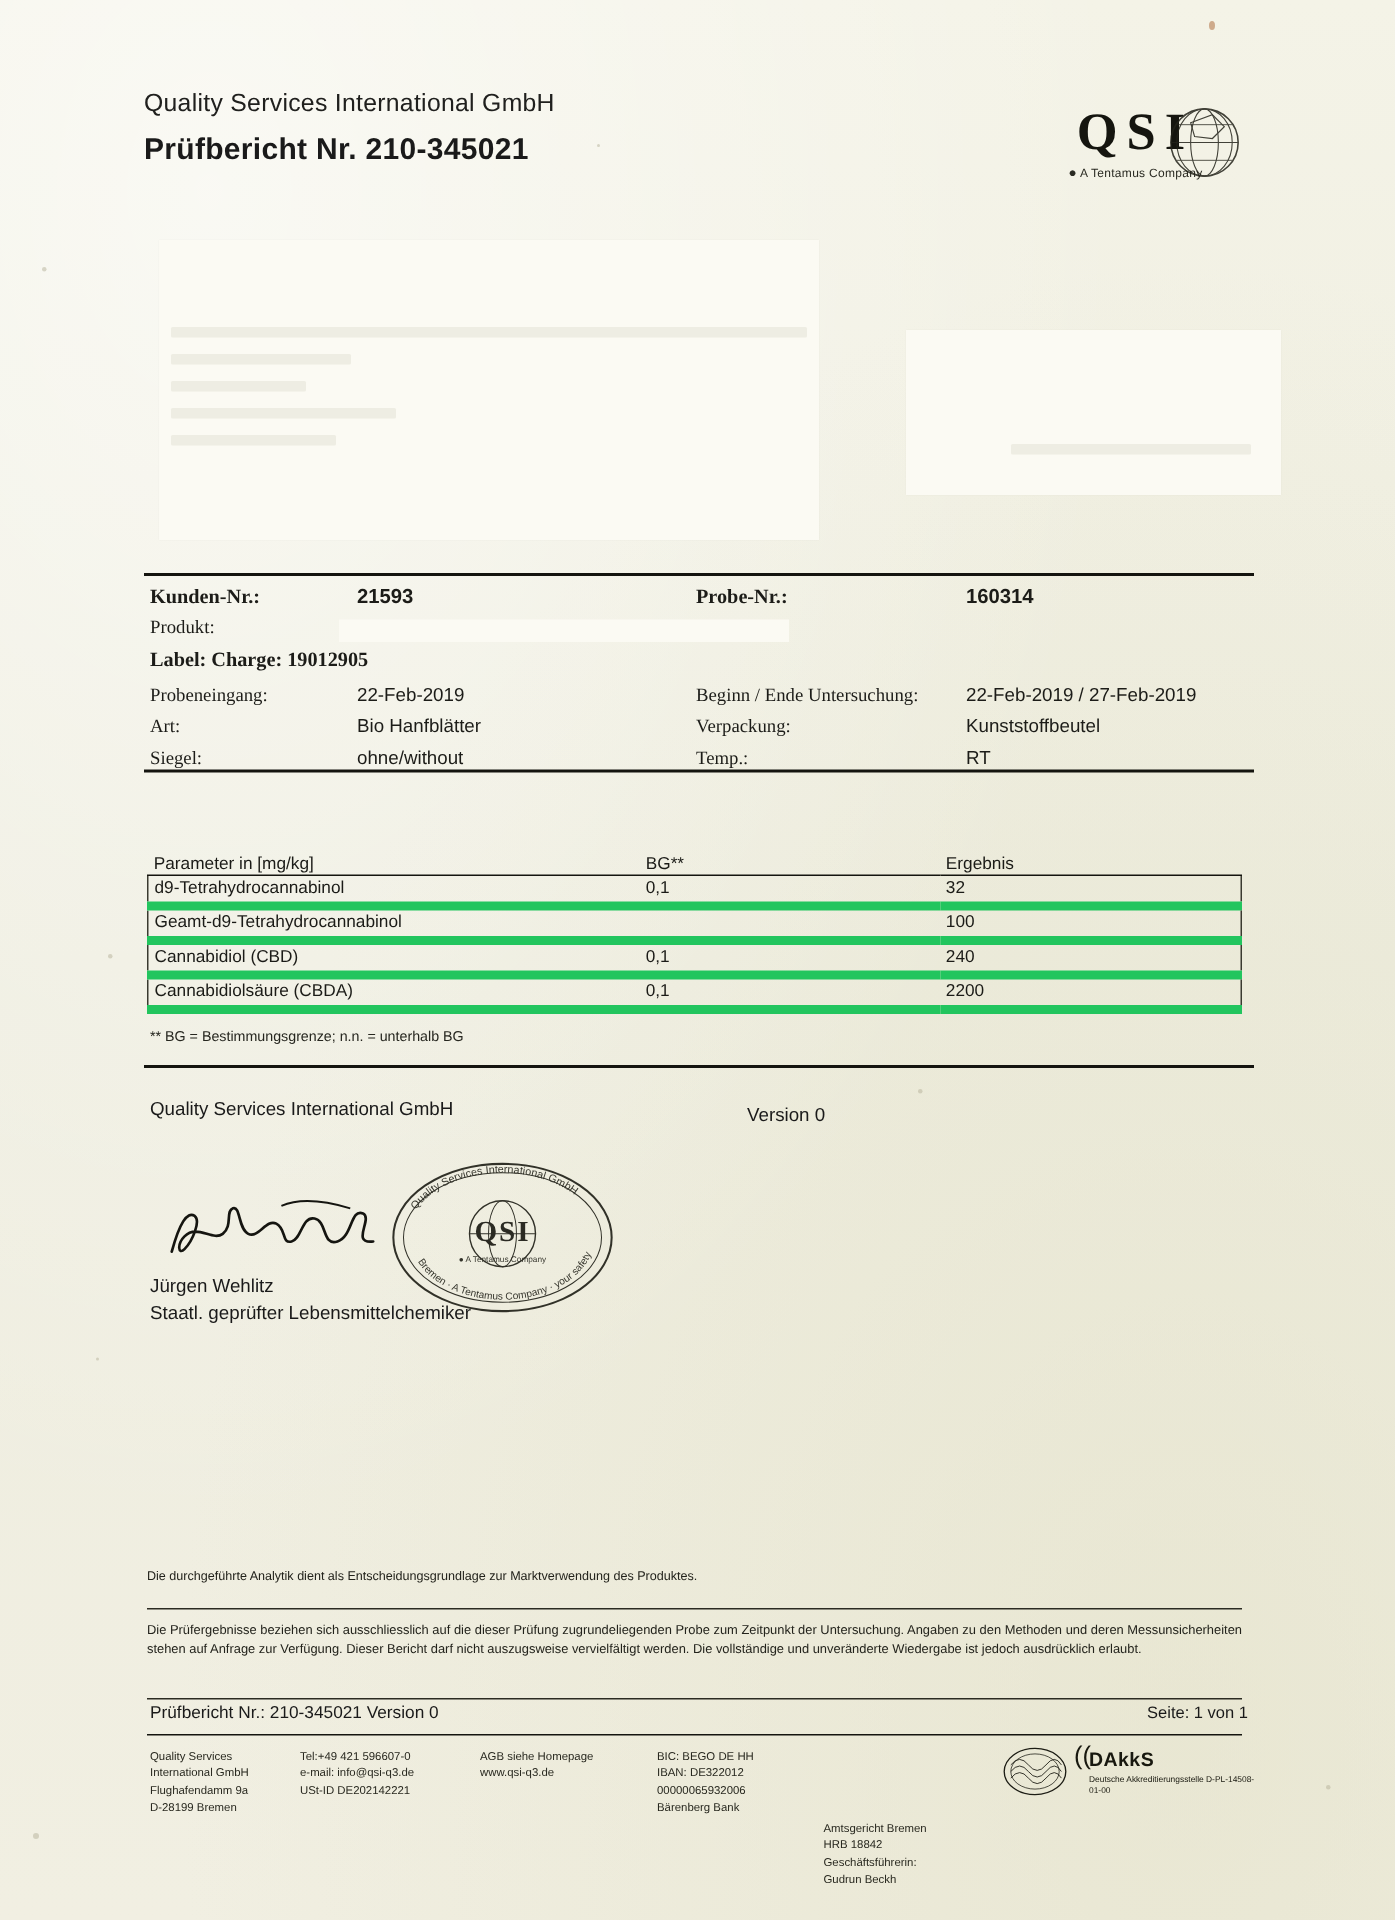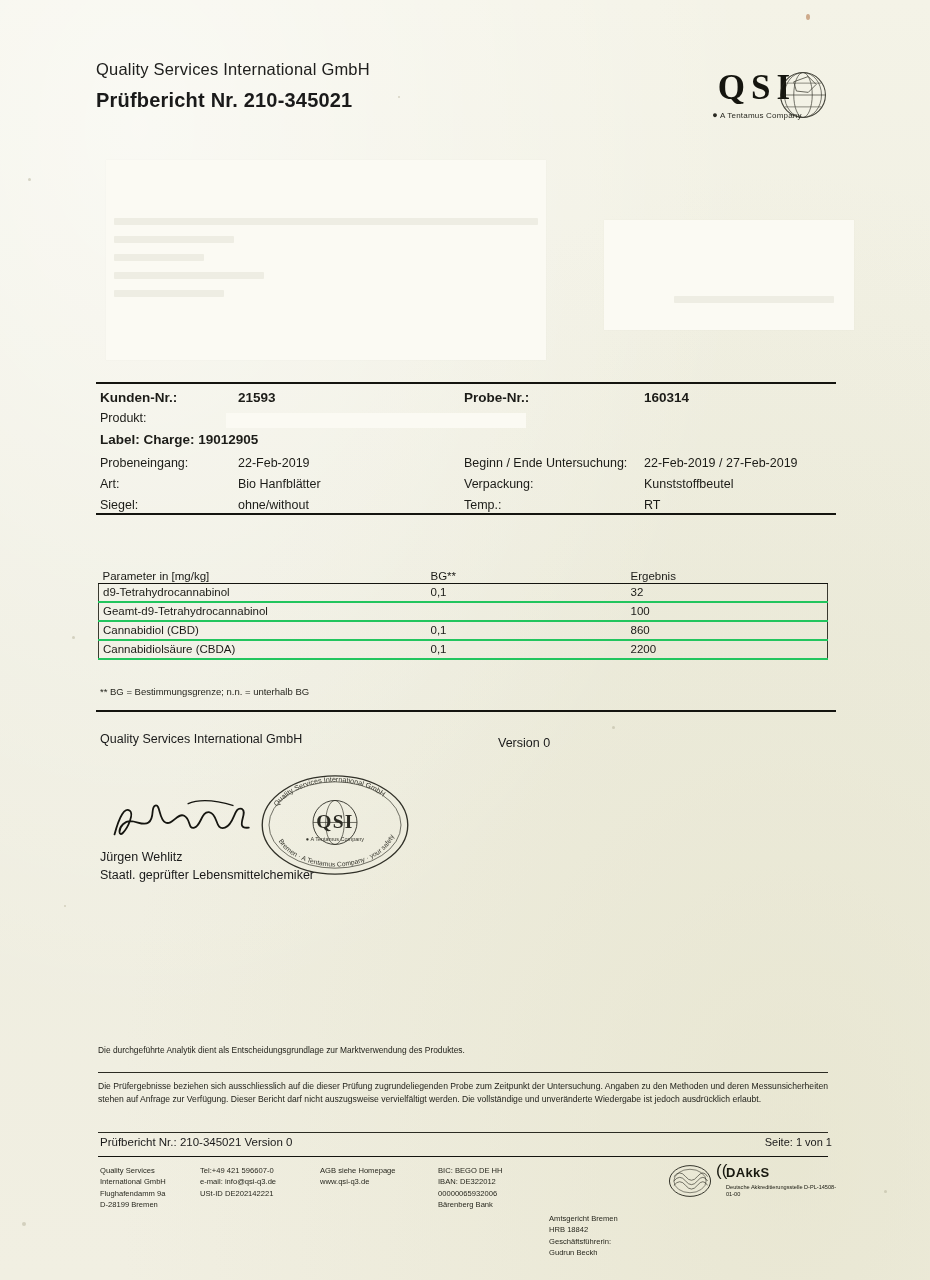--- a/index.html
+++ b/index.html
@@ -118,21 +118,21 @@
     position: absolute;
     left: 0;
     top: 330px;
     width: 740px;
     font-size: 12.5px;
   }
   .info .row {
     position: relative;
     height: 21px;
   }
-  .lbl { position: absolute; color: #1c1c18; }
+  .lbl { position: absolute; color: #1c1c18; font-family: Liberation Serif, serif; }
   .val { position: absolute; color: #1c1c18; }
   .bold { font-weight: bold; font-size: 13.5px; }
 
   .col-l-lbl { left: 4px; }
   .col-l-val { left: 142px; }
   .col-r-lbl { left: 368px; }
   .col-r-val { left: 548px; }
 
   .redact-inline {
     position: absolute;
@@ -167,21 +167,21 @@
     text-align: left;
     padding: 2px 4px 3px 4px;
     font-weight: normal;
     color: #1b1b17;
   }
   .results thead th {
     border-bottom: 1.4px solid #14140f;
     padding-bottom: 1px;
   }
   .results tbody td {
-    border-bottom: 2px solid #22c55e;
+    border-bottom: 6px solid #22c55e;
   }
   .results tbody tr td:first-child { border-left: 1px solid #3a3a30; }
   .results tbody tr td:last-child  { border-right: 1px solid #3a3a30; }
   .results tbody tr:first-child td { border-top: 1px solid #3a3a30; }
   .col-param { width: 330px; }
   .col-bg    { width: 200px; }
   .col-res   { width: 200px; }
 
   .footnote {
     position: absolute;
@@ -410,21 +410,21 @@
           <td>32</td>
         </tr>
         <tr>
           <td>Geamt-d9-Tetrahydrocannabinol</td>
           <td></td>
           <td>100</td>
         </tr>
         <tr>
           <td>Cannabidiol (CBD)</td>
           <td>0,1</td>
-          <td>860</td>
+          <td>240</td>
         </tr>
         <tr>
           <td>Cannabidiolsäure (CBDA)</td>
           <td>0,1</td>
           <td>2200</td>
         </tr>
       </tbody>
     </table>
 
     <div class="footnote">** BG = Bestimmungsgrenze; n.n. = unterhalb BG</div>

